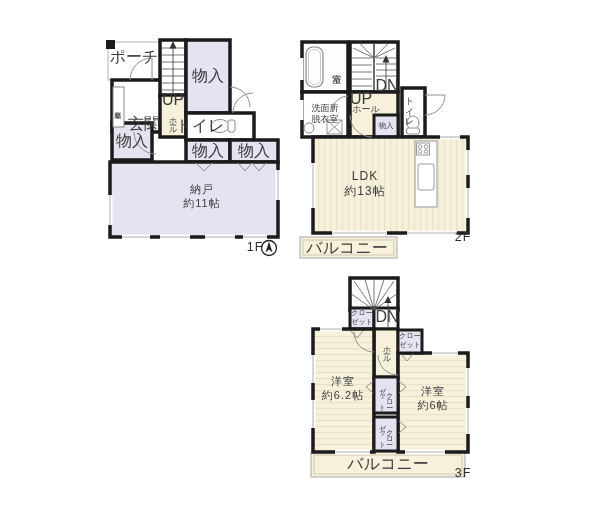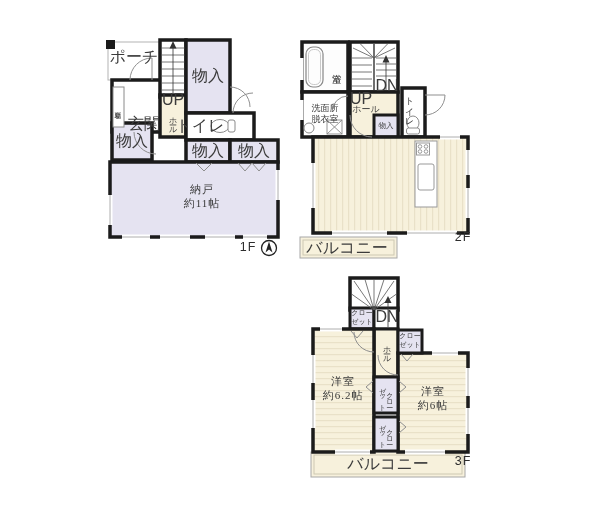--- a/index.html
+++ b/index.html
@@ -1,21 +1,21 @@
 <!DOCTYPE html>
 <html><head>
 <meta charset="utf-8">
 <style>
   html,body{margin:0;padding:0;background:#ffffff;}
   #stage{position:relative;width:600px;height:515px;background:#ffffff;overflow:hidden;
          font-family:"Liberation Sans","DejaVu Sans",sans-serif;color:#3b3b3b;}
   #plan-svg{position:absolute;left:0;top:0;}
   .lbl{position:absolute;transform:translate(-50%,-50%);white-space:nowrap;
        color:#3b3b3b;text-align:center;line-height:1.25;}
-  .ml{white-space:pre-line;font-family:Liberation Serif, serif;}
+  .ml{white-space:pre-line;}
   .vt{writing-mode:vertical-rl;text-orientation:upright;letter-spacing:0;}
   .v2{writing-mode:vertical-rl;text-orientation:upright;white-space:pre-line;line-height:1.05;}
   .s65{font-size:6.5px;} .s7{font-size:7px;} .s75{font-size:7.5px;}
   .s8{font-size:8px;} .s9{font-size:9px;} .s10{font-size:16px;}
   .s11{font-size:11px;letter-spacing:1px;} .s12{font-size:12px;letter-spacing:1px;}
   .fl{font-size:12.5px;color:#2e2e2e;letter-spacing:1px;}
 </style>
 </head>
 <body>
 
@@ -255,43 +255,45 @@
 <div class="lbl vt s65" style="left:118px;top:107px">下駄箱</div>
 <div class="lbl s10" style="left:173px;top:100px">UP</div>
 <div class="lbl vt s8" style="left:172px;top:121px">ホール</div>
 <div class="lbl s10" style="left:208px;top:76px">物入</div>
 <div class="lbl s10" style="left:200px;top:126px">トイレ</div>
 <div class="lbl s10" style="left:132px;top:141px">物入</div>
 <div class="lbl s10" style="left:208px;top:151px">物入</div>
 <div class="lbl s10" style="left:254px;top:151px">物入</div>
 <div class="lbl ml s11" style="left:202px;top:197px">納戸
 約11帖</div>
-<div class="lbl fl" style="left:248px;top:248px">1F</div>
+<div class="lbl fl" style="left:255px;top:248px">1F</div>
 
 <div class="lbl vt s9" style="left:336px;top:67px">浴室</div>
 <div class="lbl ml s9" style="left:325px;top:114px">洗面所
 脱衣室</div>
 <div class="lbl s10" style="left:387px;top:86px">DN</div>
 <div class="lbl s10" style="left:361px;top:99px">UP</div>
 <div class="lbl s9" style="left:366px;top:110px">ホール</div>
 <div class="lbl vt s9" style="left:409px;top:106px">トイレ</div>
 <div class="lbl s75" style="left:386px;top:126px">物入</div>
+<div class="lbl ml s12" style="left:365px;top:184px">LDK
+約13帖</div>
 <div class="lbl s10" style="left:347px;top:248px">バルコニー</div>
 <div class="lbl fl" style="left:463px;top:238px">2F</div>
 
 <div class="lbl s10" style="left:387px;top:317px">DN</div>
 <div class="lbl ml s7" style="left:362px;top:318px">クロー
 ゼット</div>
 <div class="lbl vt s8" style="left:386px;top:350px">ホール</div>
 <div class="lbl ml s7" style="left:410px;top:341px">クロー
 ゼット</div>
 <div class="lbl ml s11" style="left:343px;top:389px">洋室
 約6.2帖</div>
 <div class="lbl ml s11" style="left:433px;top:399px">洋室
 約6帖</div>
 <div class="lbl v2 s7" style="left:386px;top:395px">クロー
 ゼット</div>
 <div class="lbl v2 s7" style="left:386px;top:432px">クロー
 ゼット</div>
 <div class="lbl s10" style="left:388px;top:464px">バルコニー</div>
-<div class="lbl fl" style="left:463px;top:462px">3F</div>
+<div class="lbl fl" style="left:463px;top:474px">3F</div>
 
 </div>
 
 </body></html>

